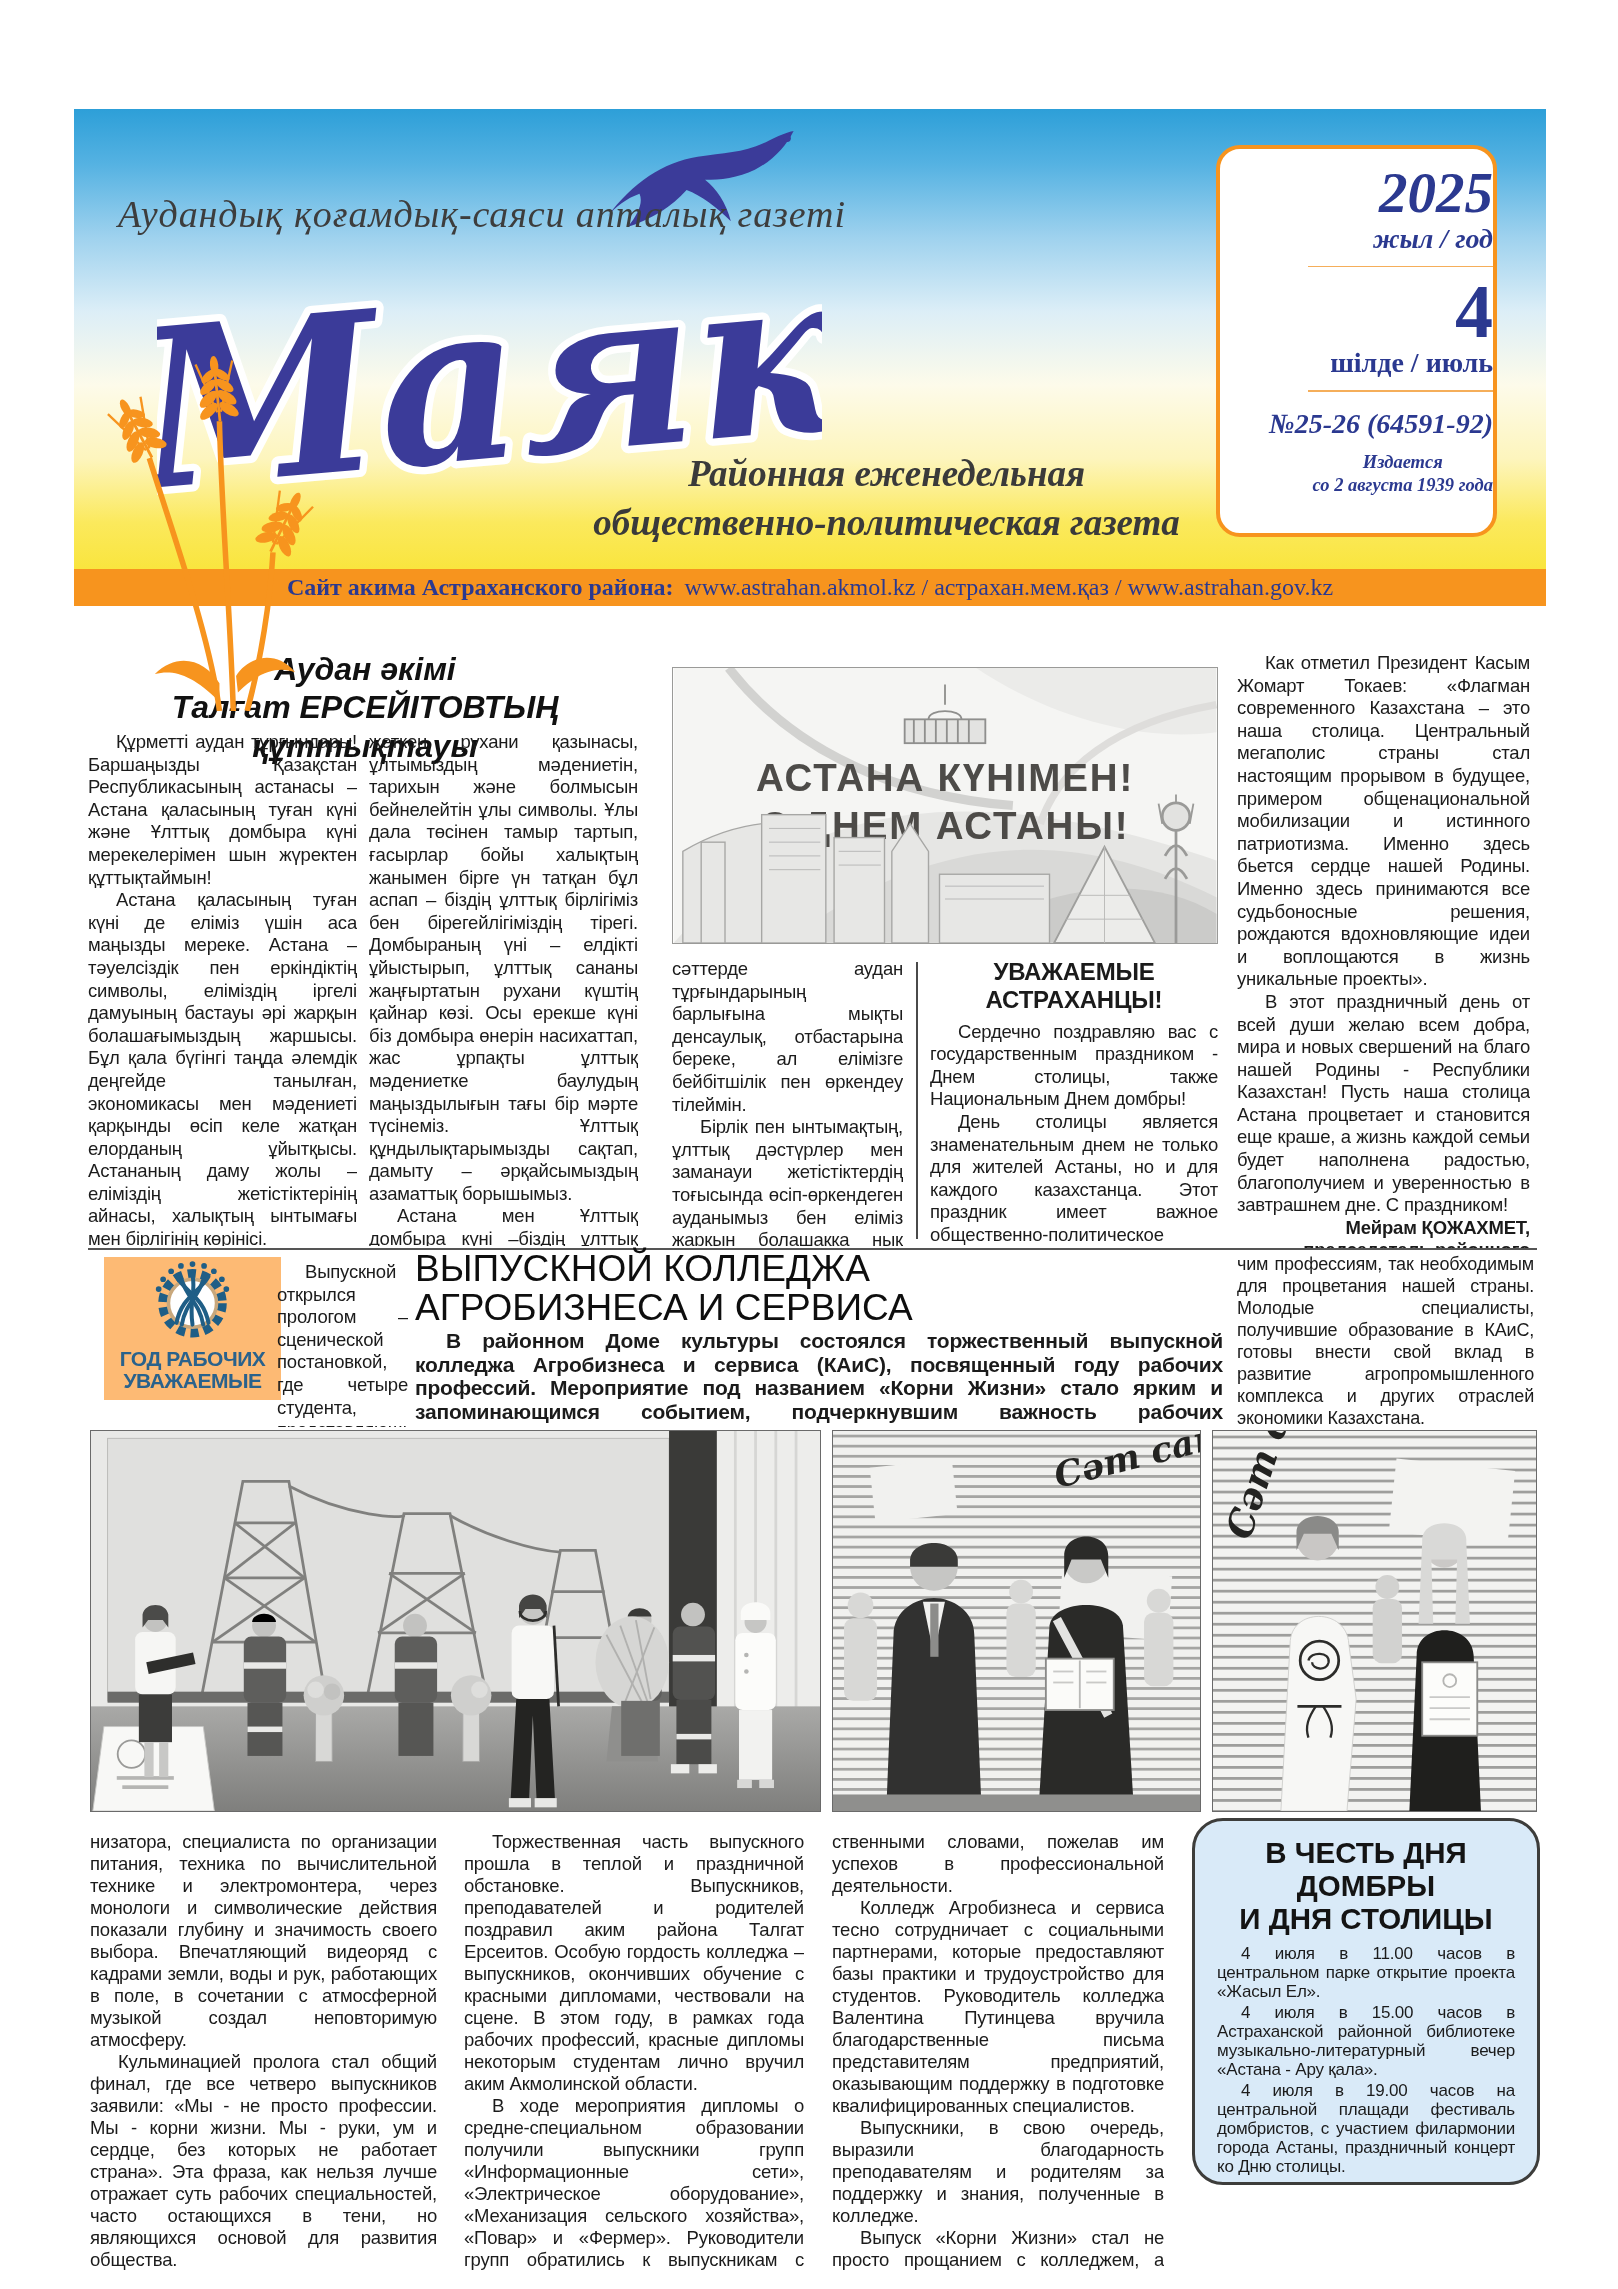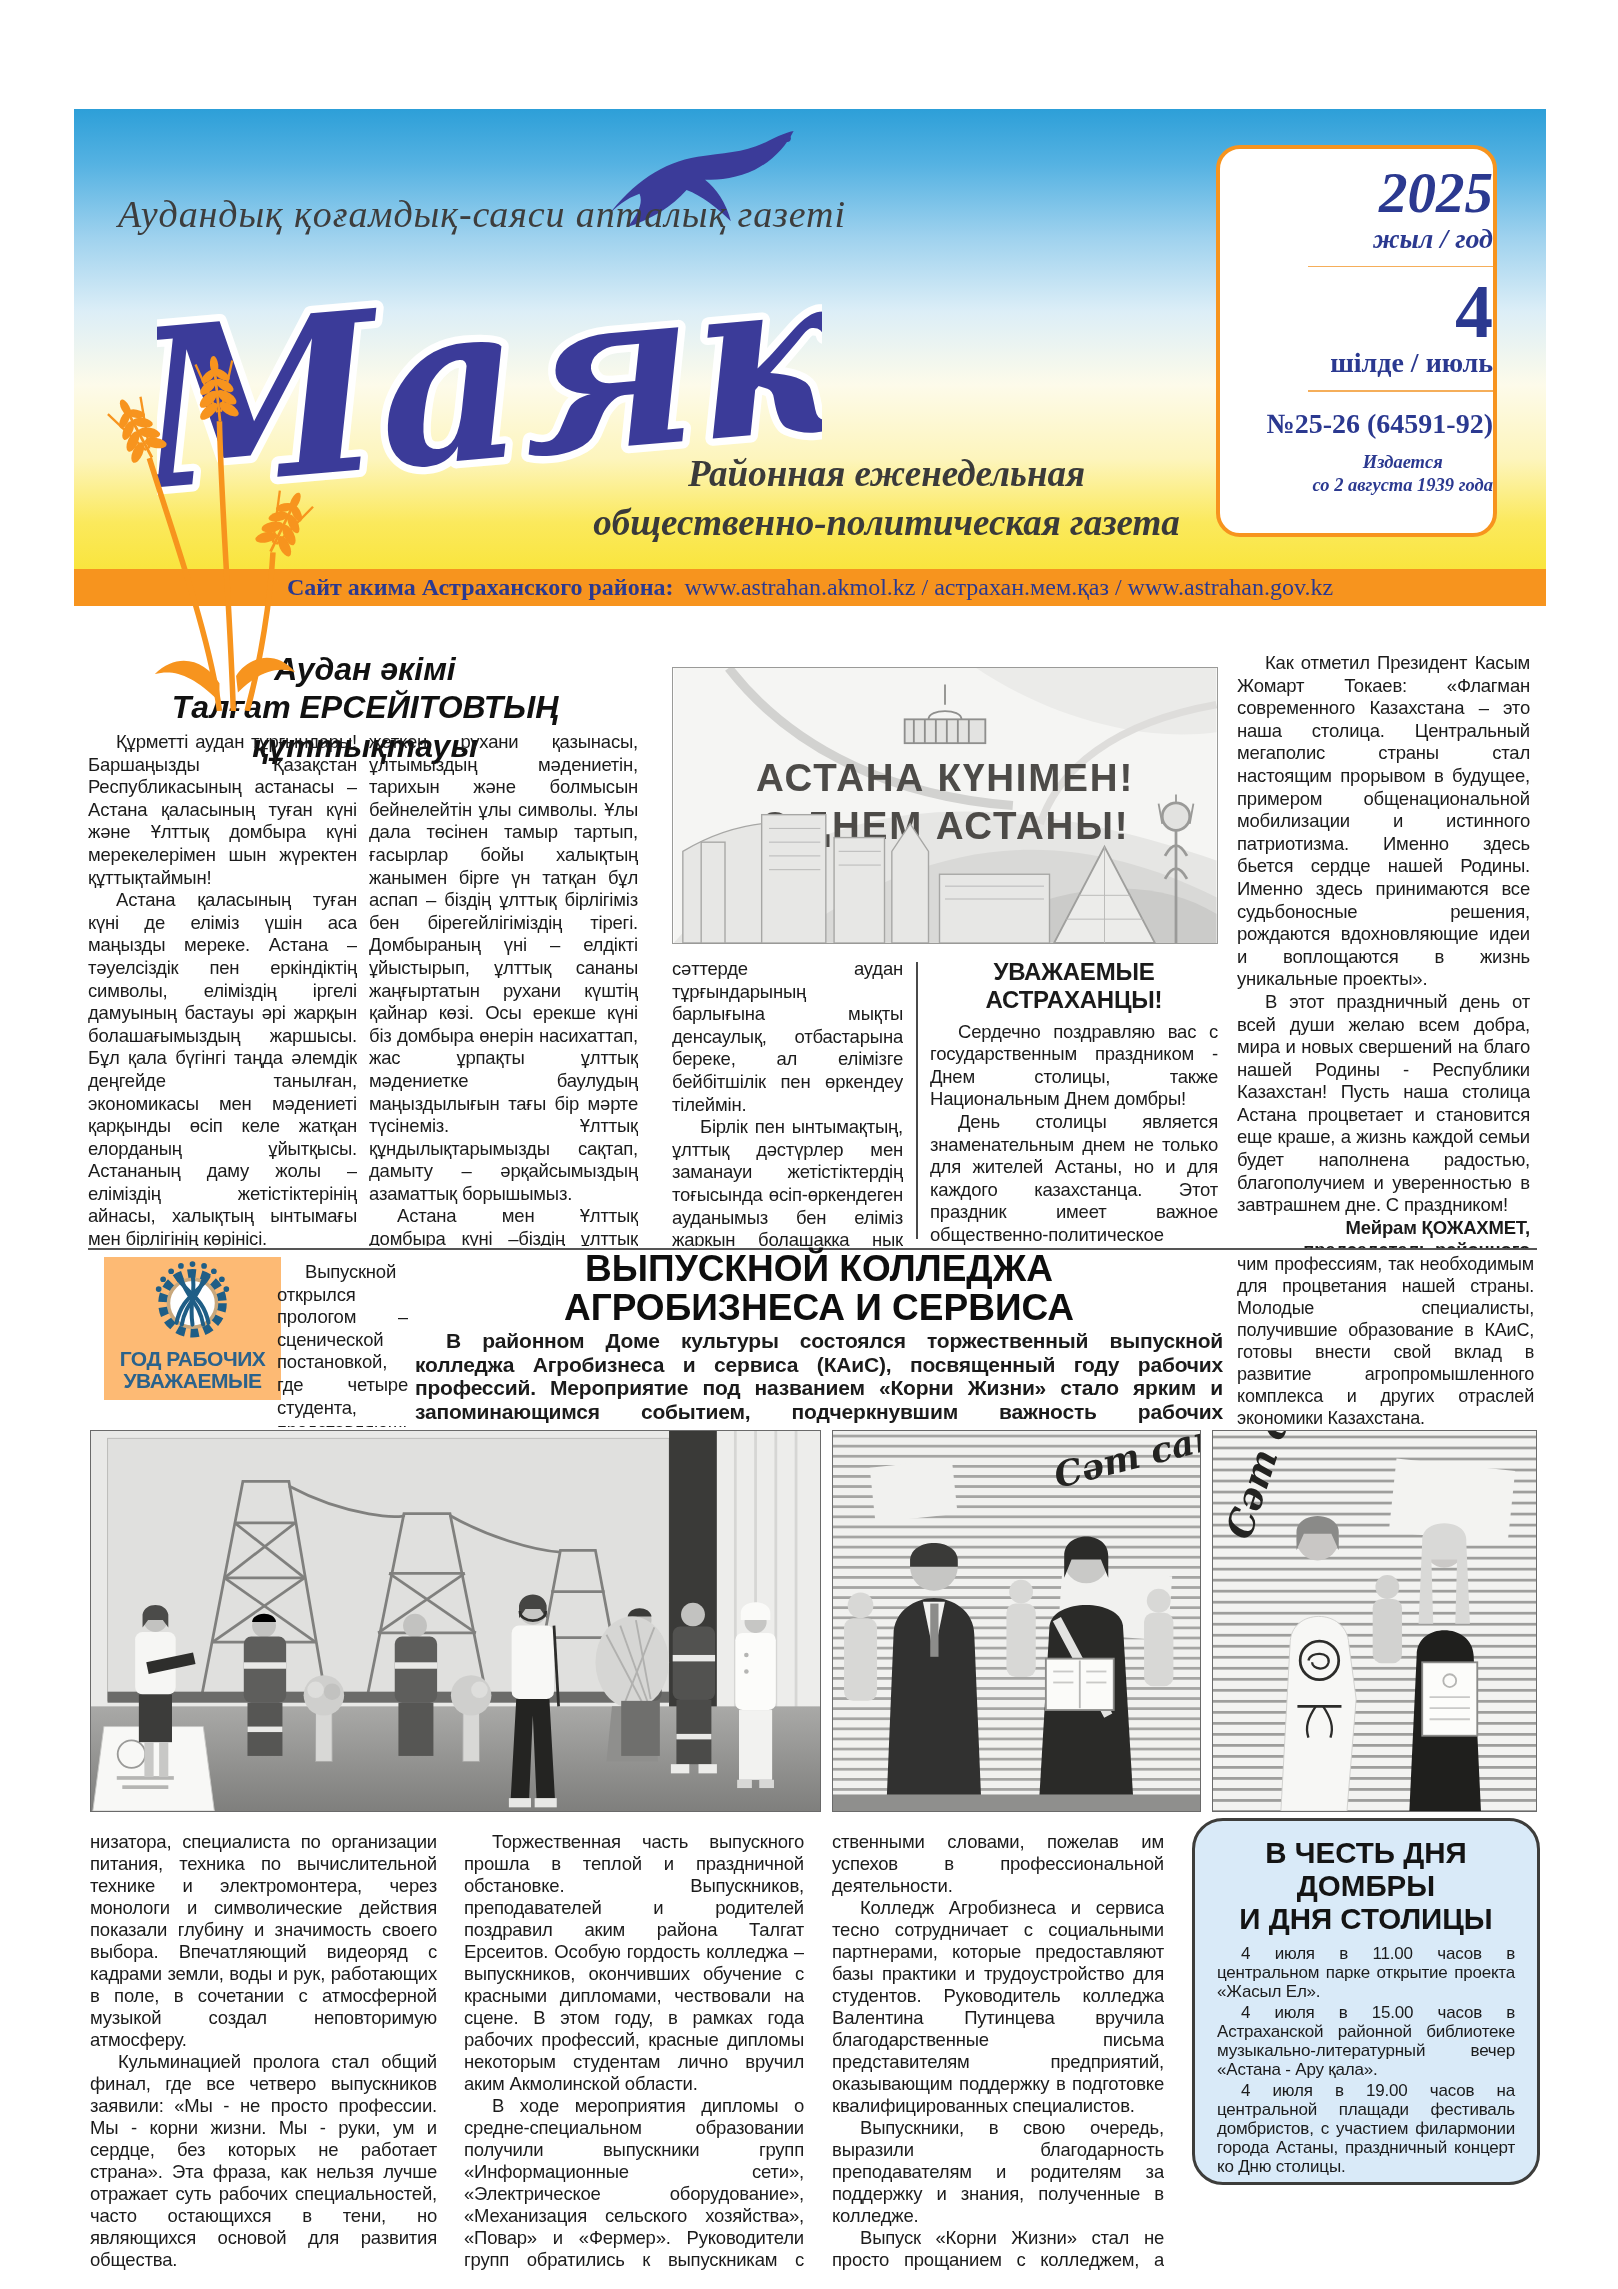--- a/index.html
+++ b/index.html
@@ -20,21 +20,21 @@
     font-size:37px;line-height:1.32;color:#3a3a3a;}
   .info-box{position:absolute;left:1216px;top:145px;width:273px;height:384px;z-index:6;
     background:#fff;border:4.6px solid #f7941e;border-radius:24px;
     display:flex;flex-direction:column;align-items:flex-end;
     font-family:"Liberation Serif",serif;color:#2b3990;}
   .ib-year{font-style:italic;font-weight:bold;font-size:57px;line-height:1;margin-top:14.8px;}
   .ib-yearlab{font-style:italic;font-weight:bold;font-size:28px;margin-top:1.8px;}
   .ib-hr{width:185px;height:1.8px;background:#f5ae5a;margin:11px 0 7.4px 0;}
   .ib-day{font-weight:bold;font-size:76px;line-height:.95;}
   .ib-month{font-weight:bold;font-size:28px;margin-top:0px;}
-  .ib-issue{font-weight:bold;font-size:28px;margin-top:9.2px;}
+  .ib-issue{font-style:italic;font-weight:bold;font-size:28px;margin-top:9.2px;}
   .ib-since{font-style:italic;font-weight:bold;font-size:18.5px;line-height:1.25;
     text-align:center;margin-top:11px;}
   .site-banner{position:absolute;left:74px;top:569px;width:1472px;height:37px;
     background:#f7941e;display:flex;align-items:center;justify-content:center;gap:11px;
     font-family:"Liberation Serif",serif;font-size:24px;color:#2b3990;z-index:4;}
   .site-banner b{font-weight:bold;}
 
   
   .a1-headline{position:absolute;left:88px;top:650px;width:554px;text-align:center;
     font-weight:bold;font-style:italic;font-size:32px;line-height:1.2;color:#111;}
@@ -54,22 +54,22 @@
   .astana{position:absolute;left:672px;top:667px;width:546px;height:277px;
     border:0.9px solid #9a9a98;box-sizing:border-box;}
   .divider1{position:absolute;left:88px;top:1248px;width:1449px;height:1.8px;background:#555;}
 
   
   .logo-box{position:absolute;left:104px;top:1257px;width:177px;height:143px;
     background:#fdba74;display:flex;flex-direction:column;align-items:center;}
   .logo-text{font-weight:bold;font-size:21px;line-height:1.08;color:#2a628c;
     text-align:center;margin-top:1.8px;letter-spacing:-0.5px;}
   .a2-intro{left:277px;top:1261px;width:131px;height:166px;}
-  .a2-head{position:absolute;left:415px;top:1250px;width:808px;text-align:center;
-    font-weight:bold;font-size:37px;line-height:1.05;color:#0e0e0e;}
+  .a2-head{position:absolute;left:415px;top:1250px;width:808px;text-align:left;
+    font-weight:normal;font-size:37px;line-height:1.05;color:#0e0e0e;}
   .a2-lead{position:absolute;left:415px;top:1329px;width:808px;font-weight:bold;
     font-size:21px;line-height:23.5px;text-align:justify;letter-spacing:-0.2px;
     overflow:hidden;height:96px;}
   .a2-lead p{margin:0;text-indent:31px;}
   .a2-right{left:1237px;top:1253px;width:297px;height:181px;font-size:18px;line-height:22px;}
 
   
   .photo{position:absolute;border:1.8px solid #6a6a6a;box-sizing:border-box;background:#eee;}
   .ph1{left:90px;top:1430px;width:731px;height:382px;}
   .ph2{left:832px;top:1430px;width:369px;height:382px;}

